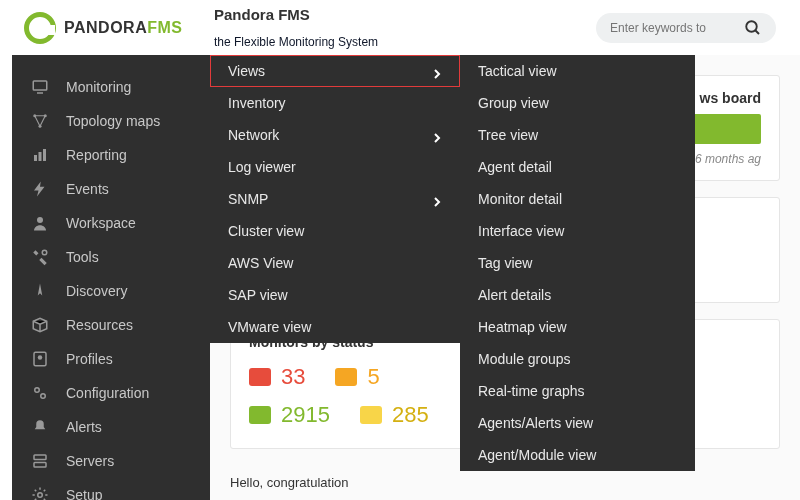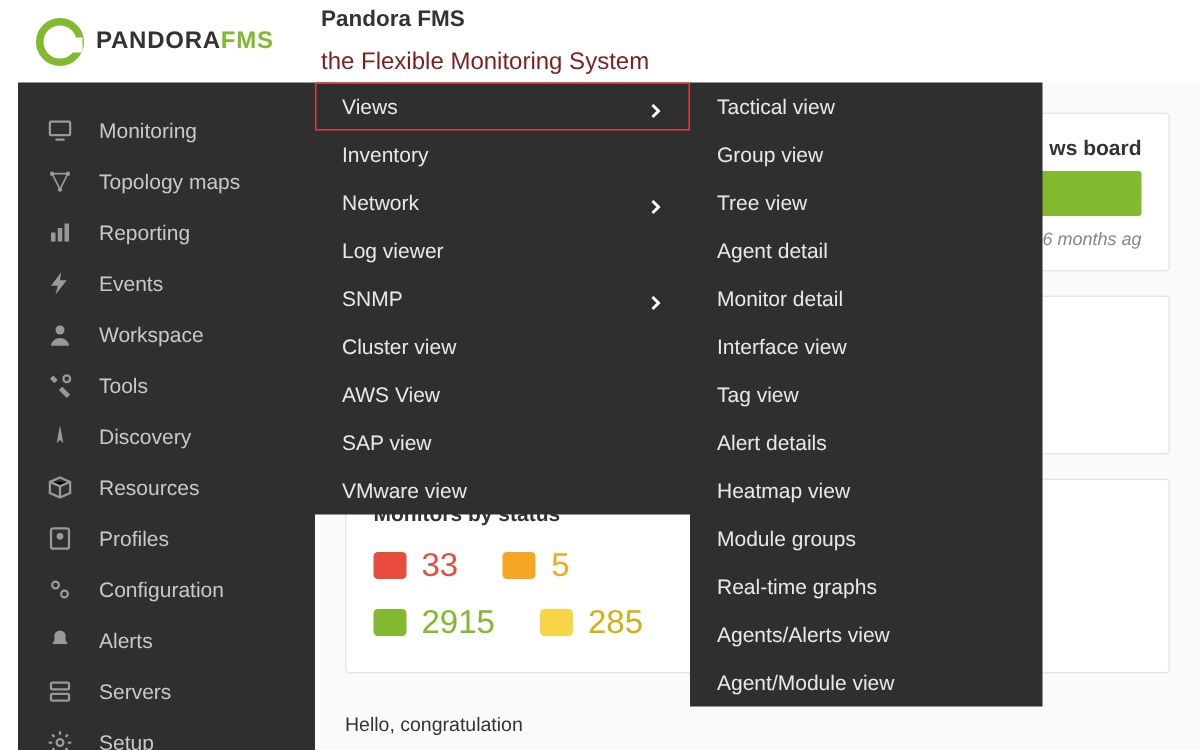--- a/index.html
+++ b/index.html
@@ -5,21 +5,21 @@
 *{box-sizing:border-box;margin:0;padding:0;font-family:-apple-system,BlinkMacSystemFont,"Segoe UI",Arial,sans-serif}
 body{width:800px;height:500px;overflow:hidden;background:#fff;position:relative}
 .header{height:55px;display:flex;align-items:center;padding:0 24px;background:#fff}
 .logo-wrap{display:flex;align-items:center;width:190px}
 .logo-swirl{width:32px;height:32px;border-radius:50%;border:5px solid #82b92e;position:relative;margin-right:8px}
 .logo-swirl::after{content:"";position:absolute;right:-4px;top:8px;width:10px;height:10px;background:#fff}
 .logo-text{font-size:16px;font-weight:700;letter-spacing:.5px;color:#333}
 .logo-text .fms{color:#82b92e}
 .title-block{flex:1}
 .title{font-size:15px;font-weight:600;color:#333}
-.subtitle{font-size:16px;color:#7f1d1d;margin-top:12px}
+.subtitle{font-size:12px;color:#0f172a;margin-top:12px}
 .search{display:flex;align-items:center;background:#eef0f1;border-radius:20px;padding:6px 14px;width:180px}
 .search input{border:0;background:transparent;outline:0;font-size:12px;color:#666;flex:1;width:100px}
 .search-icon{width:18px;height:18px;margin-left:6px}
 .sidebar{position:absolute;left:12px;top:55px;width:210px;bottom:0;background:#2f2f2f;padding-top:15px}
 .side-item{display:flex;align-items:center;padding:7px 18px;color:#c8c8c8;font-size:14px;cursor:pointer}
 .side-item .icn{width:20px;height:20px;margin-right:16px;color:#999;display:flex;align-items:center;justify-content:center}
 .side-item svg{width:18px;height:18px}
 .content{position:absolute;left:210px;top:55px;right:0;bottom:0;background:#fafafa;padding:20px}
 .card{background:#fff;border:1px solid #e5e5e5;border-radius:3px;padding:14px 18px;margin-bottom:16px}
 .card-head{font-size:14px;font-weight:600;color:#333;margin-bottom:8px}
@@ -49,20 +49,27 @@
 
 <div class="header">
   <div class="logo-wrap">
     <div class="logo-swirl"></div>
     <div class="logo-text"><span>PANDORA</span><span class="fms">FMS</span></div>
   </div>
   <div class="title-block">
     <div class="title">Pandora FMS</div>
     <div class="subtitle">the Flexible Monitoring System</div>
   </div>
+  <div class="search">
+    <input placeholder="Enter keywords to" style="">
+    <svg class="search-icon" viewBox="0 0 24 24" fill="none" stroke="#333" stroke-width="2.5">
+        <circle cx="10" cy="10" r="7"></circle>
+        <line x1="20" y1="20" x2="15" y2="15"></line>
+      </svg>
+  </div>
 </div>
 
 <div class="sidebar" id="sidebar">
     <div class="side-item">
       <span class="icn">
         <svg viewBox="0 0 24 24">
           <rect x="3" y="4" width="18" height="12" rx="1" fill="none" stroke="currentColor" stroke-width="2"></rect>
           <line x1="8" y1="20" x2="16" y2="20" stroke="currentColor" stroke-width="2"></line>
         </svg>
       </span>

